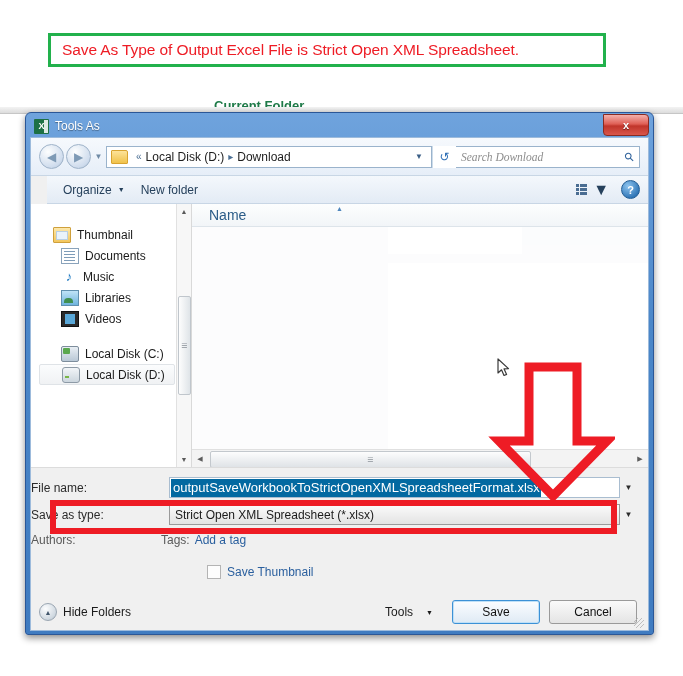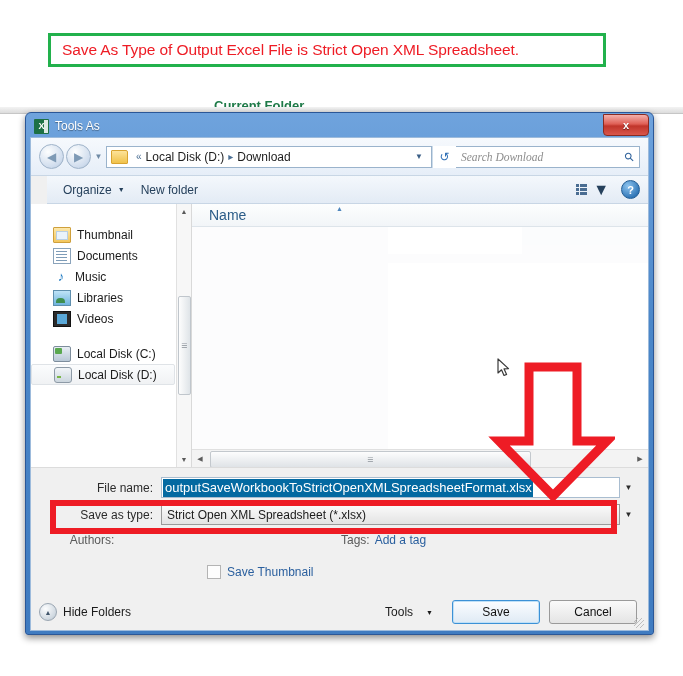--- a/index.html
+++ b/index.html
@@ -158,21 +158,21 @@
     border:1px solid #c0c6cc;border-radius:2px;
     display:flex;align-items:center;justify-content:center;
   }
   .nav-thumb span{color:#8a9098;font-size:7px;letter-spacing:0;}
   .nav-list{padding-top:20px;}
   .nav-item{
     height:21px;display:flex;align-items:center;padding-left:22px;
     font-size:12px;color:#1b1b1b;cursor:default;box-sizing:border-box;
     white-space:nowrap;
   }
-  .nav-item.child{padding-left:22px;}
+  .nav-item.child{padding-left:22px;margin-left:8px;}
   .nav-item.sel{
     background:linear-gradient(180deg,#fbfcfd,#f0f2f4);
     border:1px solid #dfe3e7;border-radius:2px;margin-right:16px;
   }
   .nav-gap{height:14px;}
   .ic{width:16px;height:14px;margin-right:6px;flex:0 0 auto;position:relative;}
   .ic-lib{background:linear-gradient(#fde8ab,#f3c65c);border:1px solid #cfa03c;border-radius:1px;}
   .ic-lib::after{content:"";position:absolute;left:2px;top:3px;right:2px;bottom:2px;background:#eaf3fb;border:1px solid #b9cfe2;}
   .ic-doc{background:#fff;border:1px solid #8aa3bb;}
   .ic-doc::after{content:"";position:absolute;left:2px;top:2px;right:3px;height:1px;background:#7e9cb8;box-shadow:0 3px 0 #7e9cb8,0 6px 0 #7e9cb8,0 9px 0 #7e9cb8;}
@@ -215,21 +215,21 @@
   }
   .hs-thumb span{color:#8e949b;font-size:7px;}
 
   
   .formarea{
     background:#f0f0f0;border-top:1px solid #dcdcdc;padding:8px 0 0 0;
     flex:0 0 auto;position:relative;
   }
   .frow{display:flex;align-items:center;height:23px;margin-bottom:4px;}
   .flabel{
-    width:122px;text-align:right;padding-right:8px;font-size:12px;color:#2b2b2b;
+    width:122px;text-align:left;padding-right:16px;font-size:12px;color:#2b2b2b;
     flex:0 0 auto;
   }
   .fctrl{flex:1;margin-right:11px;display:flex;height:21px;min-width:0;}
   .fname-box{
     flex:1;background:#ffffff;border:1px solid #a9bdd0;display:flex;align-items:center;
     padding:0 1px;box-sizing:border-box;min-width:0;overflow:hidden;
   }
   .fname-sel{
     background:#0369a1;color:#ffffff;font-size:13px;padding:1px 1px 2px 2px;
     white-space:nowrap;
@@ -238,22 +238,22 @@
     flex:1;background:linear-gradient(180deg,#fbfbfb,#e3e3e3);
     border:1px solid #9a9a9a;display:flex;align-items:center;
     font-size:12px;color:#1b1b1b;padding-left:5px;box-sizing:border-box;
     min-width:0;white-space:nowrap;overflow:hidden;
   }
   .dd-btn{
     width:17px;background:#f0f0f0;display:flex;align-items:center;justify-content:center;
     color:#2b2b2b;font-size:8px;flex:0 0 auto;
   }
   .meta-row{display:flex;align-items:center;height:20px;margin-top:2px;font-size:12px;}
-  .meta-authors{width:122px;text-align:center;padding-right:8px;color:#5a5a5a;}
-  .meta-tagslabel{margin-left:180px;color:#5a5a5a;}
+  .meta-authors{width:122px;text-align:left;padding-right:8px;color:#5a5a5a;}
+  .meta-tagslabel{color:#5a5a5a;}
   .meta-tag{color:#2a5f9e;margin-left:5px;}
   .thumb-row{display:flex;align-items:center;height:24px;margin-top:10px;padding-left:176px;}
   .chk{
     width:12px;height:12px;background:#fdfdfd;border:1px solid #b4b4b4;
     margin-right:6px;flex:0 0 auto;
   }
   .thumb-lbl{font-size:12px;color:#2a5f9e;}
 
   .btnbar{
     display:flex;align-items:center;height:36px;padding:0 11px 0 8px;

